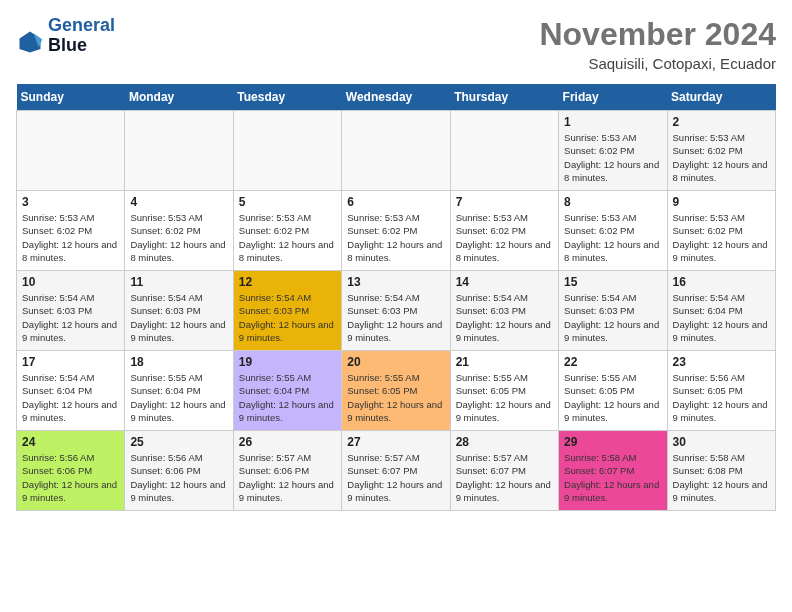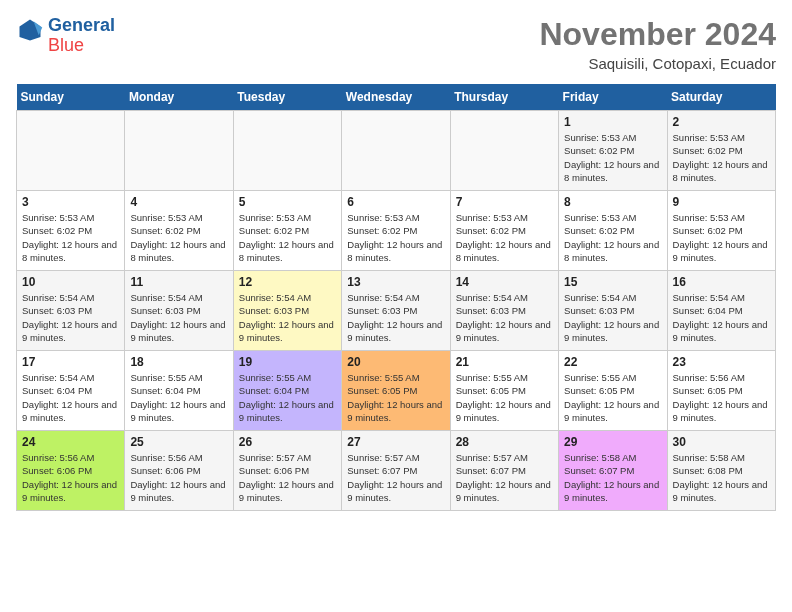--- a/index.html
+++ b/index.html
@@ -11,21 +11,21 @@
       padding: 16px;
     }
     .header {
       display: flex;
       justify-content: space-between;
       align-items: flex-start;
       margin-bottom: 12px;
     }
     .logo {
       display: flex;
-      align-items: flex-start;
+      align-items: flex-end;
       gap: 4px;
     }
     .logo-text {
       font-size: 18px;
       font-weight: bold;
       color: #1a1a1a;
       line-height: 1.1;
     }
     .logo-text span {
       color: #2060a0;
@@ -104,21 +104,21 @@
 <body>
 
 <div class="header">
   <div class="logo">
     <svg class="logo-icon" viewBox="0 0 32 32">
       <polygon points="16,4 28,12 28,24 16,28 4,24 4,12" fill="#2060a0"></polygon>
       <polygon points="20,6 30,13 26,22" fill="#4a9ad4"></polygon>
     </svg>
     <div class="logo-text">
       <div><span>General</span></div>
-      <div><span style="color:#ef4444;font-weight:normal;">Blue</span></div>
+      <div><span style="color:#0f172a;font-weight:bold;">Blue</span></div>
     </div>
   </div>
   <div class="title-block">
     <div class="month-title">November 2024</div>
     <div class="location">Saquisili, Cotopaxi, Ecuador</div>
   </div>
 </div>
 
 <table>
   <thead>
@@ -202,21 +202,21 @@
           <div class="day-info">Sunrise: 5:54 AM
 Sunset: 6:03 PM
 Daylight: 12 hours and 9 minutes.</div>
         </td>
         <td style="background: rgb(245, 245, 245); margin-left: 8px;">
           <span class="day-num">11</span>
           <div class="day-info">Sunrise: 5:54 AM
 Sunset: 6:03 PM
 Daylight: 12 hours and 9 minutes.</div>
         </td>
-        <td style="background: #fef9c3;">
+        <td style="background: #eab308;">
           <span class="day-num">12</span>
           <div class="day-info">Sunrise: 5:54 AM
 Sunset: 6:03 PM
 Daylight: 12 hours and 9 minutes.</div>
         </td>
         <td style="background: rgb(245, 245, 245);">
           <span class="day-num">13</span>
           <div class="day-info">Sunrise: 5:54 AM
 Sunset: 6:03 PM
 Daylight: 12 hours and 9 minutes.</div>
@@ -308,21 +308,21 @@
           <div class="day-info">Sunrise: 5:57 AM
 Sunset: 6:07 PM
 Daylight: 12 hours and 9 minutes.</div>
         </td>
         <td style="background: rgb(245, 245, 245);">
           <span class="day-num">28</span>
           <div class="day-info">Sunrise: 5:57 AM
 Sunset: 6:07 PM
 Daylight: 12 hours and 9 minutes.</div>
         </td>
-        <td style="background: #f0abfc;">
+        <td style="background: #ec4899;">
           <span class="day-num">29</span>
           <div class="day-info">Sunrise: 5:58 AM
 Sunset: 6:07 PM
 Daylight: 12 hours and 9 minutes.</div>
         </td>
         <td style="background: rgb(245, 245, 245);">
           <span class="day-num">30</span>
           <div class="day-info">Sunrise: 5:58 AM
 Sunset: 6:08 PM
 Daylight: 12 hours and 9 minutes.</div>

